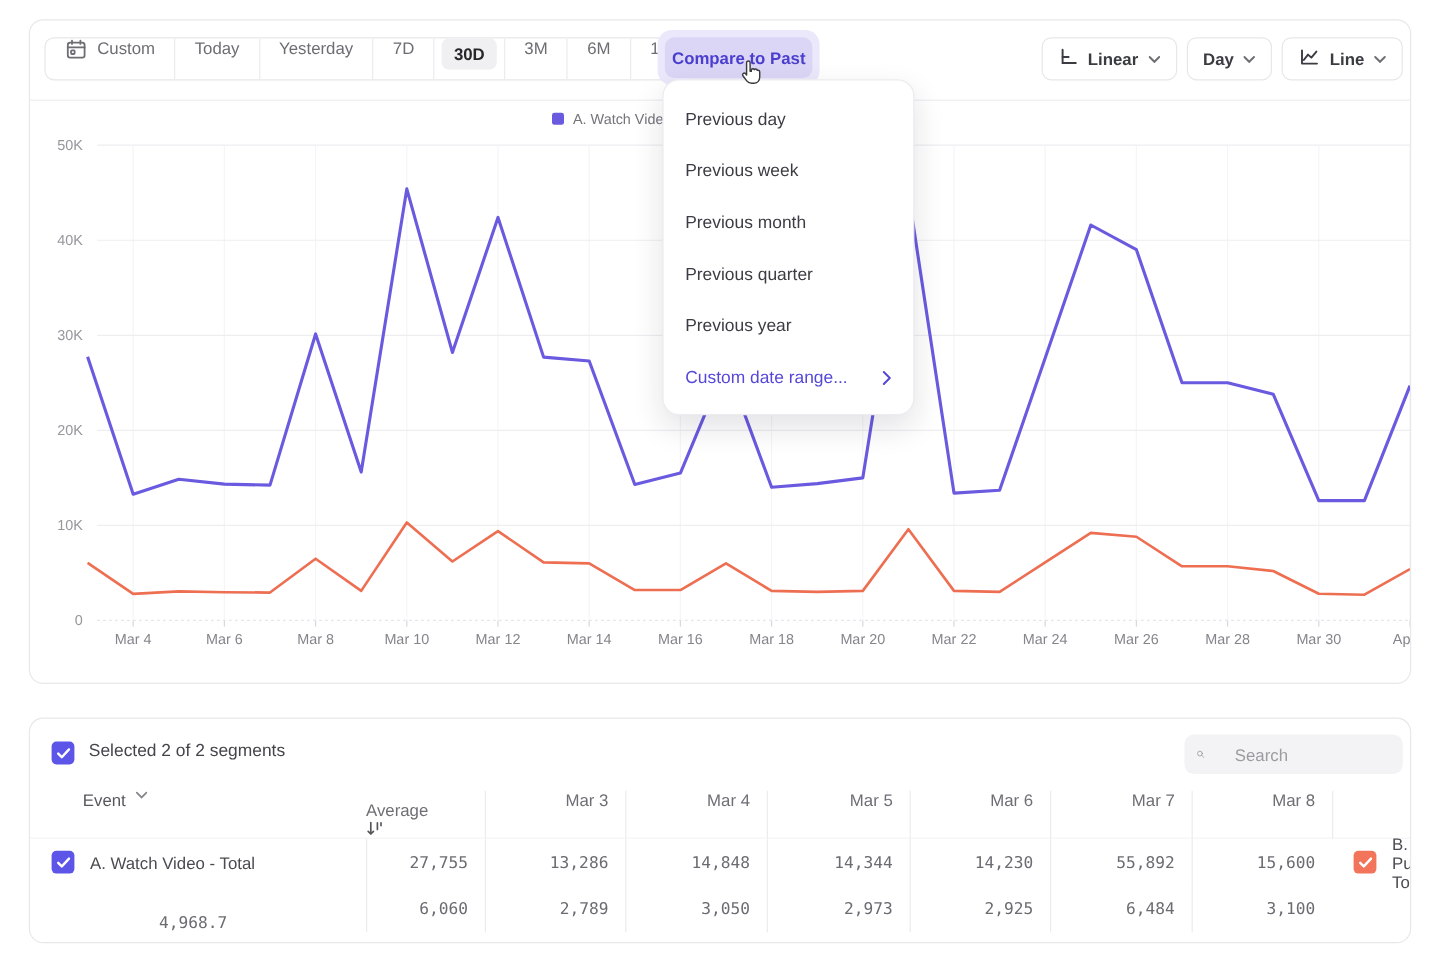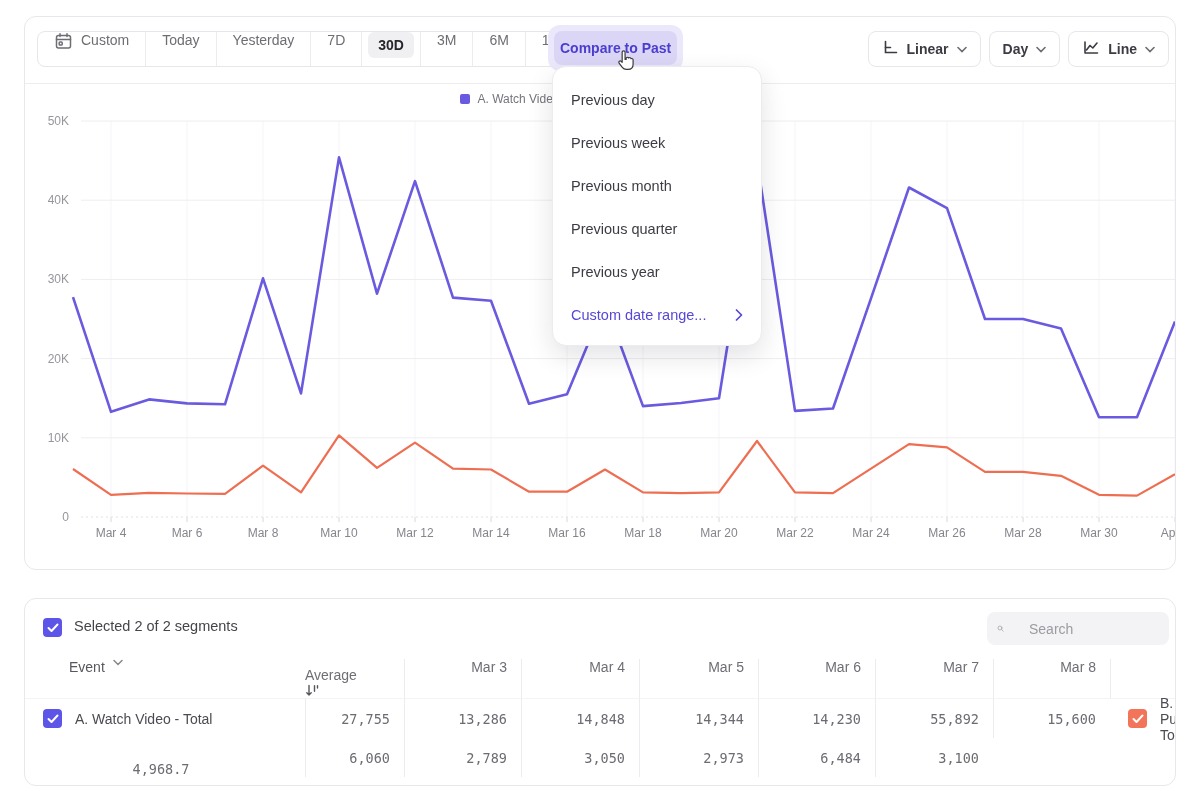--- a/index.html
+++ b/index.html
@@ -316,20 +316,23 @@
         <div class="td cell-r col-div">
           <span class="num">2,789</span>
         </div>
         <div class="td cell-r col-div">
           <span class="num">3,050</span>
         </div>
         <div class="td cell-r col-div">
           <span class="num">2,973</span>
         </div>
         <div class="td cell-r col-div">
+          <span class="num">2,925</span>
+        </div>
+        <div class="td cell-r col-div">
           <span class="num">6,484</span>
         </div>
         <div class="td cell-r col-div">
           <span class="num">3,100</span>
         </div>
       </div>
   </div>
 
   <div class="menu">
     <div id="menu-items">

